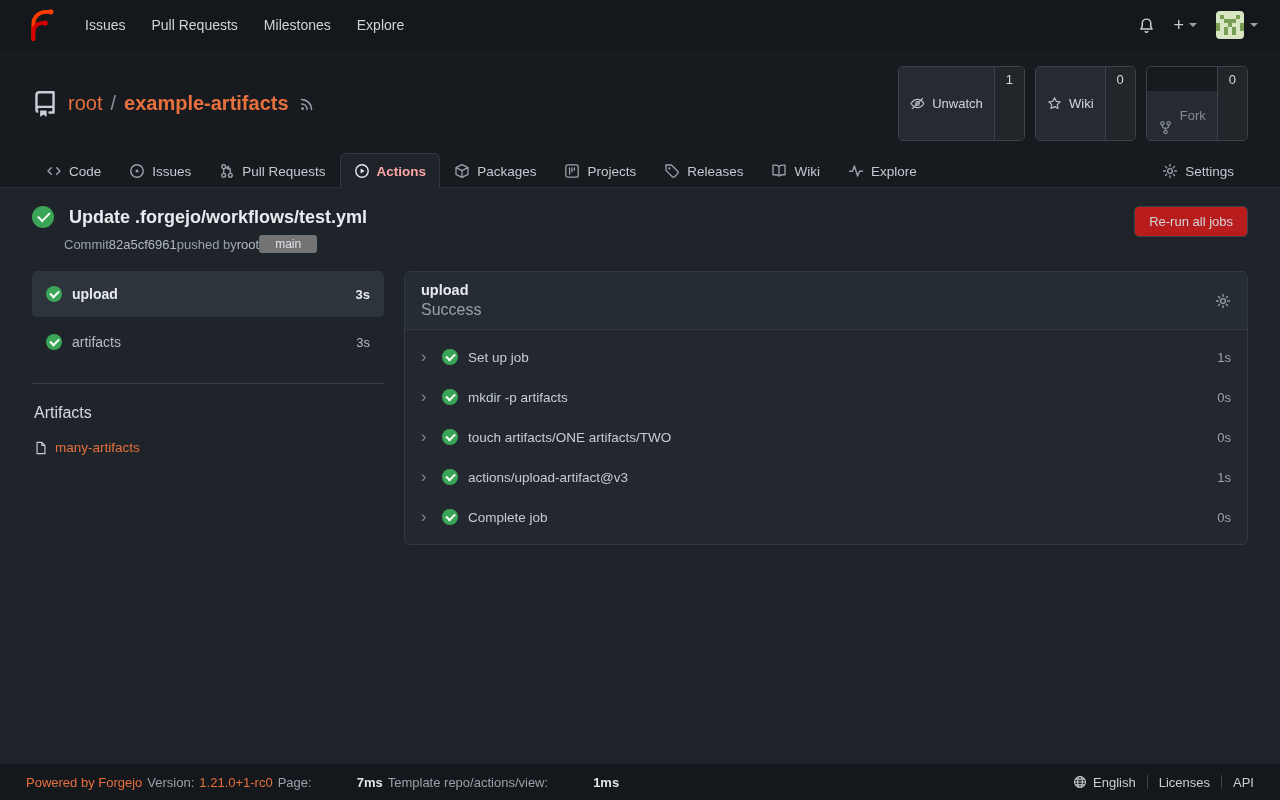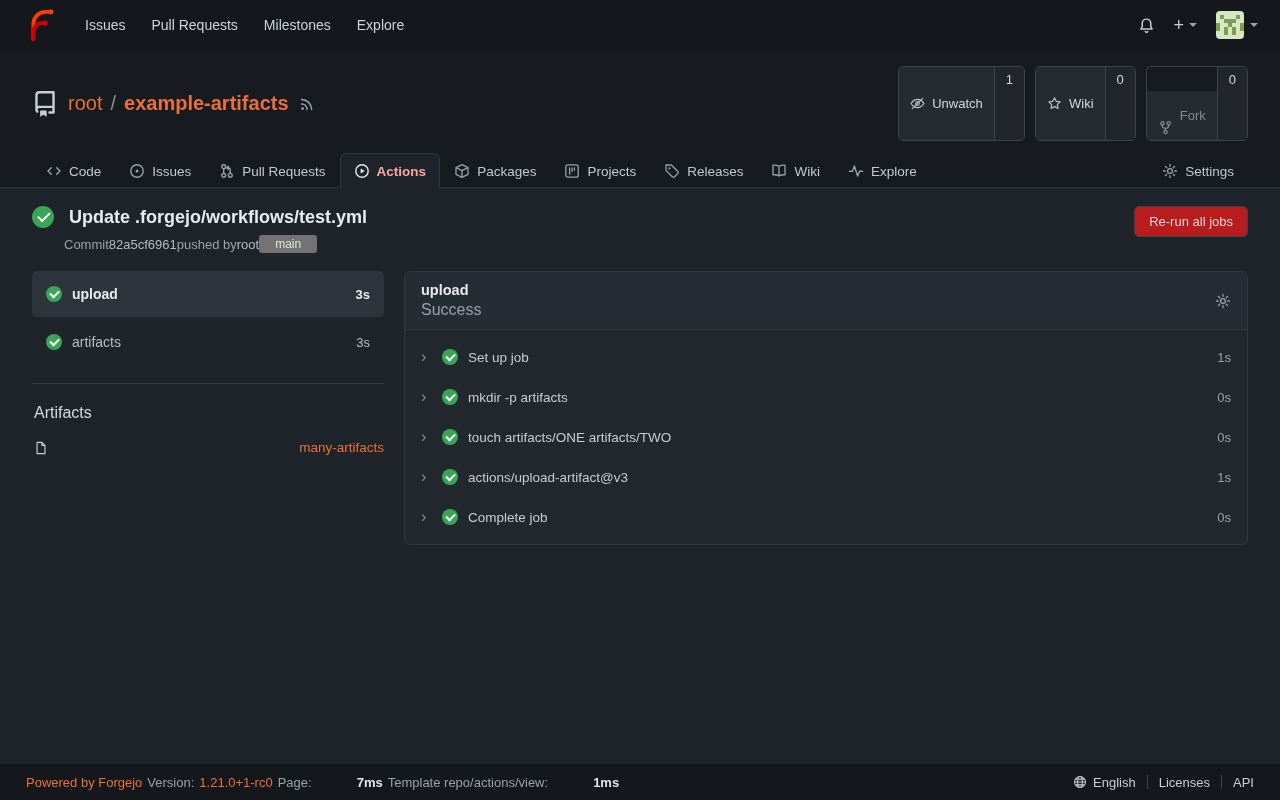--- a/index.html
+++ b/index.html
@@ -90,21 +90,21 @@
   .run-body{ display:flex; gap:20px; margin-top:18px; align-items:flex-start; }
 
   
   .jobs-col{ width:352px; flex-shrink:0; }
   .job-row{ display:flex; align-items:center; gap:10px; padding:0 14px; height:46px; border-radius:5px;
             cursor:pointer; color:#b6bcc3; font-size:14px; margin-bottom:2px; }
   .job-row.active{ background:#2d343c; color:#e8ebef; font-weight:700; }
   .job-dur{ margin-left:auto; font-size:13px; }
   .jobs-divider{ border-top:1px solid #353c44; margin:18px 0 20px; }
   .artifacts-heading{ font-size:16px; color:#d6dade; margin:0 0 18px 2px; font-weight:400; }
-  .artifact-item{ display:flex; align-items:center; gap:7px; font-size:13.5px; margin-left:2px; cursor:pointer;justify-content:space-between; }
+  .artifact-item{ display:flex; align-items:center; gap:7px; font-size:13.5px; margin-left:2px; cursor:pointer; }
   .artifact-item .aicon{ color:#c9ced4; }
   .artifact-item .alabel{ color:var(--orange); }
 
   
   .steps-panel{ flex:1; border:1px solid var(--panel-border); border-radius:6px; overflow:hidden; }
   .steps-header{ background:#262c33; padding:10px 16px; display:flex; align-items:center;
                  border-bottom:1px solid var(--panel-border); }
   .steps-title{ font-size:14.5px; font-weight:700; color:#e6e9ed; }
   .steps-status{ font-size:16px; color:var(--muted); margin-top:3px; }
   .steps-gear{ margin-left:auto; color:var(--muted); cursor:pointer; }

